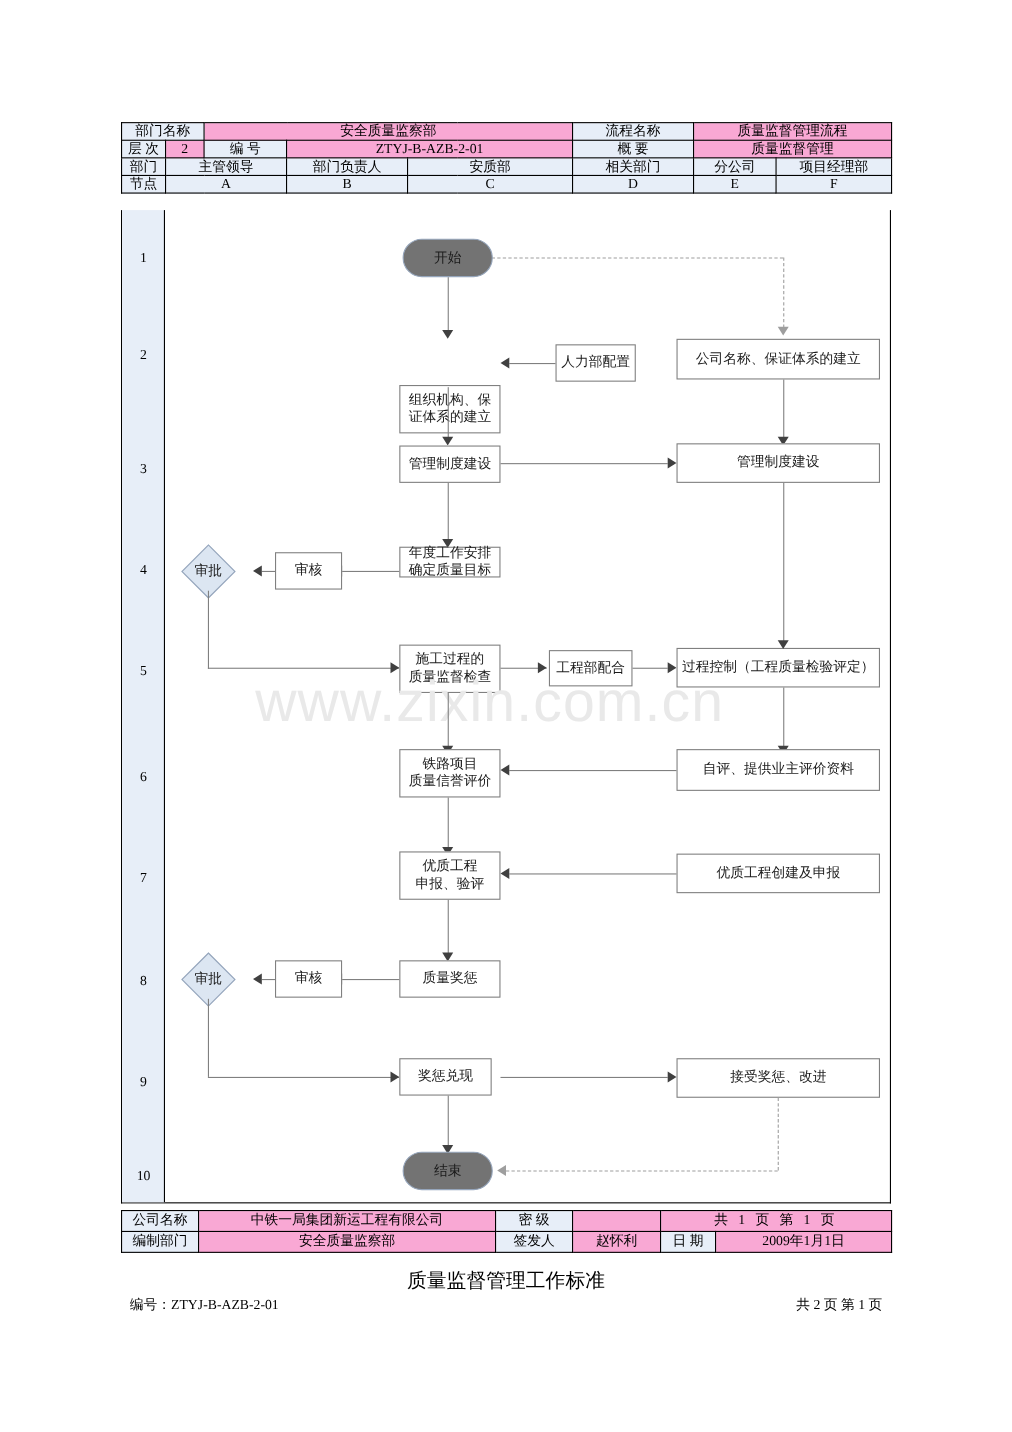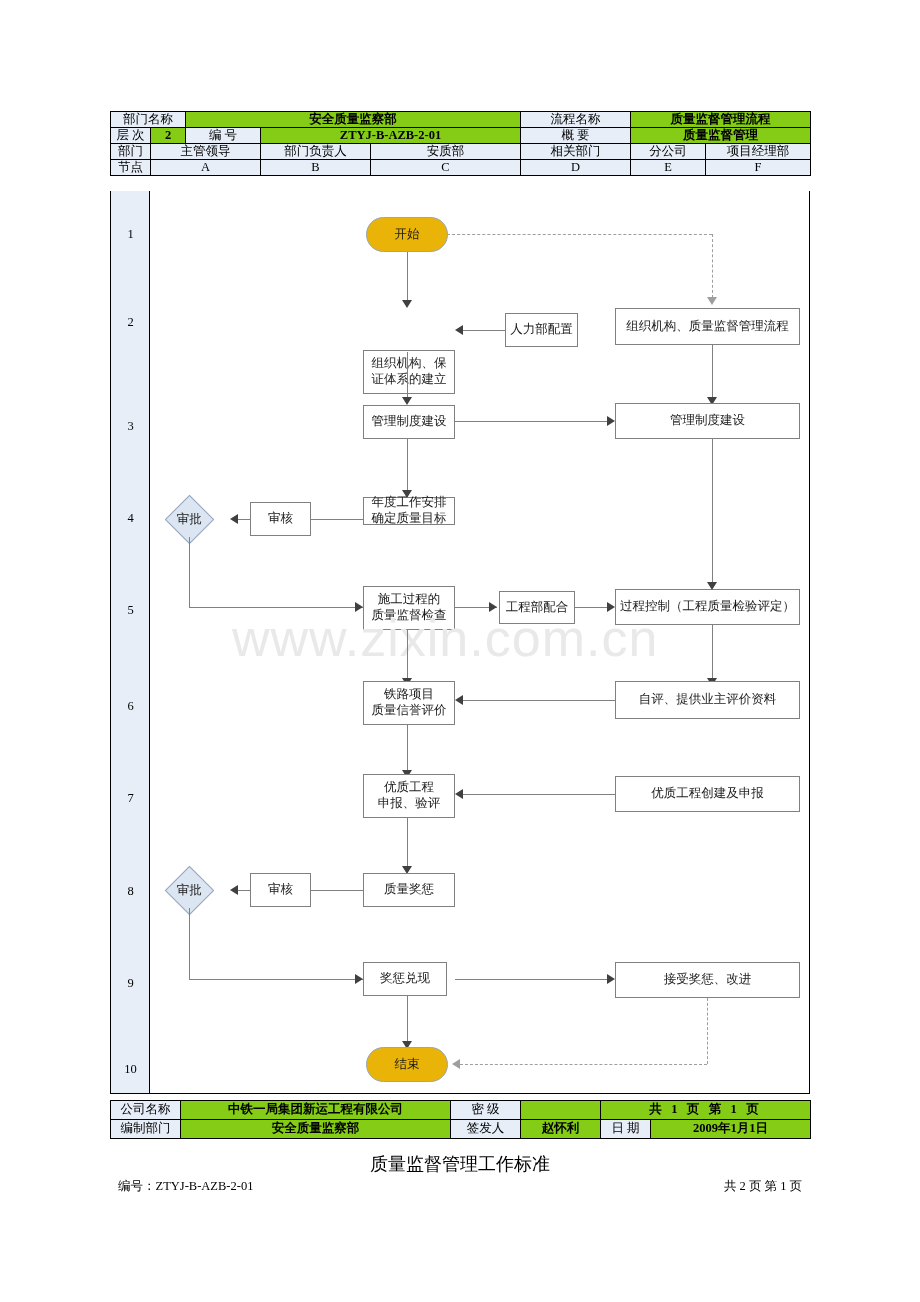--- a/index.html
+++ b/index.html
@@ -21,21 +21,21 @@
   }
   table.meta td{
     border:1px solid #000;
     text-align:center;
     vertical-align:middle;
     padding:0;
     white-space:nowrap;
     line-height:1.1;
   }
   td.lbl{background:#e7eef8;}
-  td.val{background:#84cc16;font-weight:bold;}
+  td.val{background:#f9a8d4;}
   td.colhdr{background:#e7eef8;}
 
   
   #headTable{left:110px;top:111px;width:700px;}
   #headTable tr{height:16px;}
 
   
   #gridBody{
     position:absolute;left:110px;top:191px;width:700px;height:903px;
     border-left:1px solid #000;border-right:1px solid #000;
@@ -59,21 +59,21 @@
   .shape{
     position:absolute;box-sizing:border-box;
     display:flex;align-items:center;justify-content:center;
     text-align:center;font-size:12.5px;line-height:1.25;
     color:#1a1a1a;
   }
   .box{
     background:#ffffff;border:1px solid #808080;
   }
   .term{
-    background:#eab308;border:1px solid #95a5bb;border-radius:21px;
+    background:#737373;border:1px solid #95a5bb;border-radius:21px;
   }
   .diamond{
     background:#dce6f2;border:1px solid #95a5bb;
     transform:rotate(45deg);
   }
   .diamond > span{
     transform:rotate(-45deg);display:block;white-space:nowrap;font-size:12.5px;
   }
 
   
@@ -191,21 +191,21 @@
   <div class="shape box" style="left:363px;top:316px;width:92px;height:44px;flex-direction:column;margin-top:34px;">
     <span>组织机构、保</span>
     <span>证体系的建立</span>
   </div>
 
   <div class="shape box" style="left:505px;top:313px;width:73px;height:34px;">人力部配置</div>
 
   <div class="ln lnh" style="left:463px;top:330px;width:42px;"></div>
   <div class="arw arw-l" style="left:455px;top:325px;"></div>
 
-  <div class="shape box" style="left:615px;top:308px;width:185px;height:37px;">组织机构、质量监督管理流程</div>
+  <div class="shape box" style="left:615px;top:308px;width:185px;height:37px;">公司名称、保证体系的建立</div>
 
   <div class="ln lnv" style="left:407px;top:352px;height:48px;"></div>
   <div class="arw arw-d" style="left:402px;top:397px;"></div>
 
   <div class="ln lnv" style="left:712px;top:345px;height:55px;"></div>
   <div class="arw arw-d" style="left:707px;top:397px;"></div>
 
   <div class="shape box" style="left:363px;top:405px;width:92px;height:34px;">管理制度建设</div>
   <div class="shape box" style="left:615px;top:403px;width:185px;height:36px;">管理制度建设</div>
 

